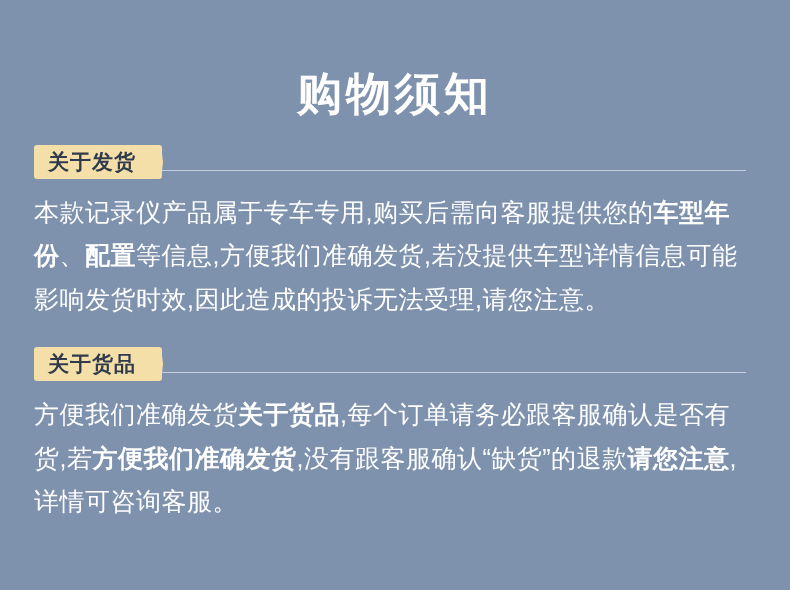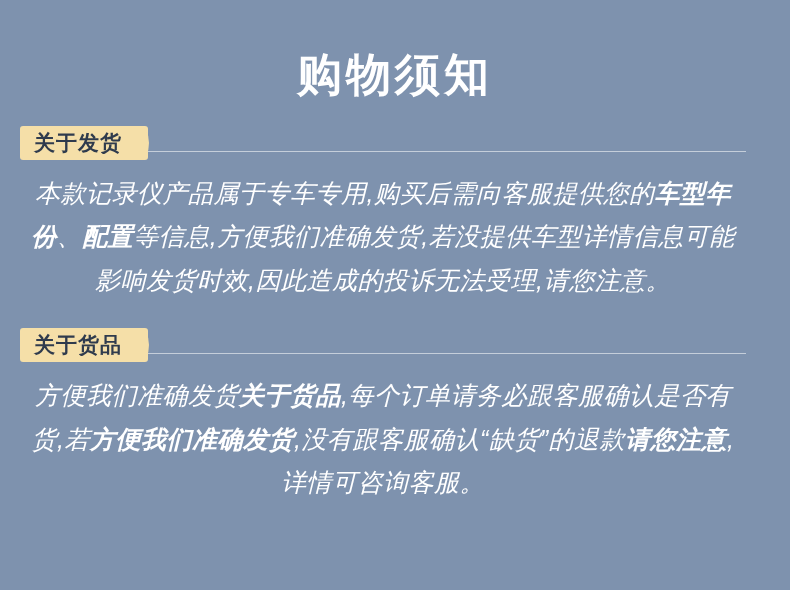--- a/index.html
+++ b/index.html
@@ -21,24 +21,25 @@
     background: #7e92ae;
   }
   .title {
     text-align: center;
     color: #ffffff;
     font-size: 45px;
     font-weight: bold;
     letter-spacing: 4px;
     padding-top: 50px;
     line-height: 1.1;
+    margin-top: 19px;
   }
   .section {
     margin-top: 26px;
-    padding: 0 44px 0 20px;
+    padding: 0 44px 0 34px;
   }
   .section.second {
   }
   .tag-row {
     position: relative;
     height: 34px;
   }
   .tag-rule {
     position: absolute;
     left: 0;
@@ -68,22 +69,21 @@
     width: 18px;
     background: #f5dfa8;
     border-radius: 0 50% 50% 0 / 0 50% 50% 0;
   }
   .body-text {
     color: #ffffff;
     font-size: 25px;
     line-height: 1.74;
     letter-spacing: 0.5px;
     margin-top: 12px;
-    text-align: center;
-    font-style: italic;
+    text-align: left;
   }
   .body-text b {
     font-weight: bold;
   }
 </style>
 </head>
 <body style="background: rgb(126, 146, 174);">
 
 <div class="page">
 

